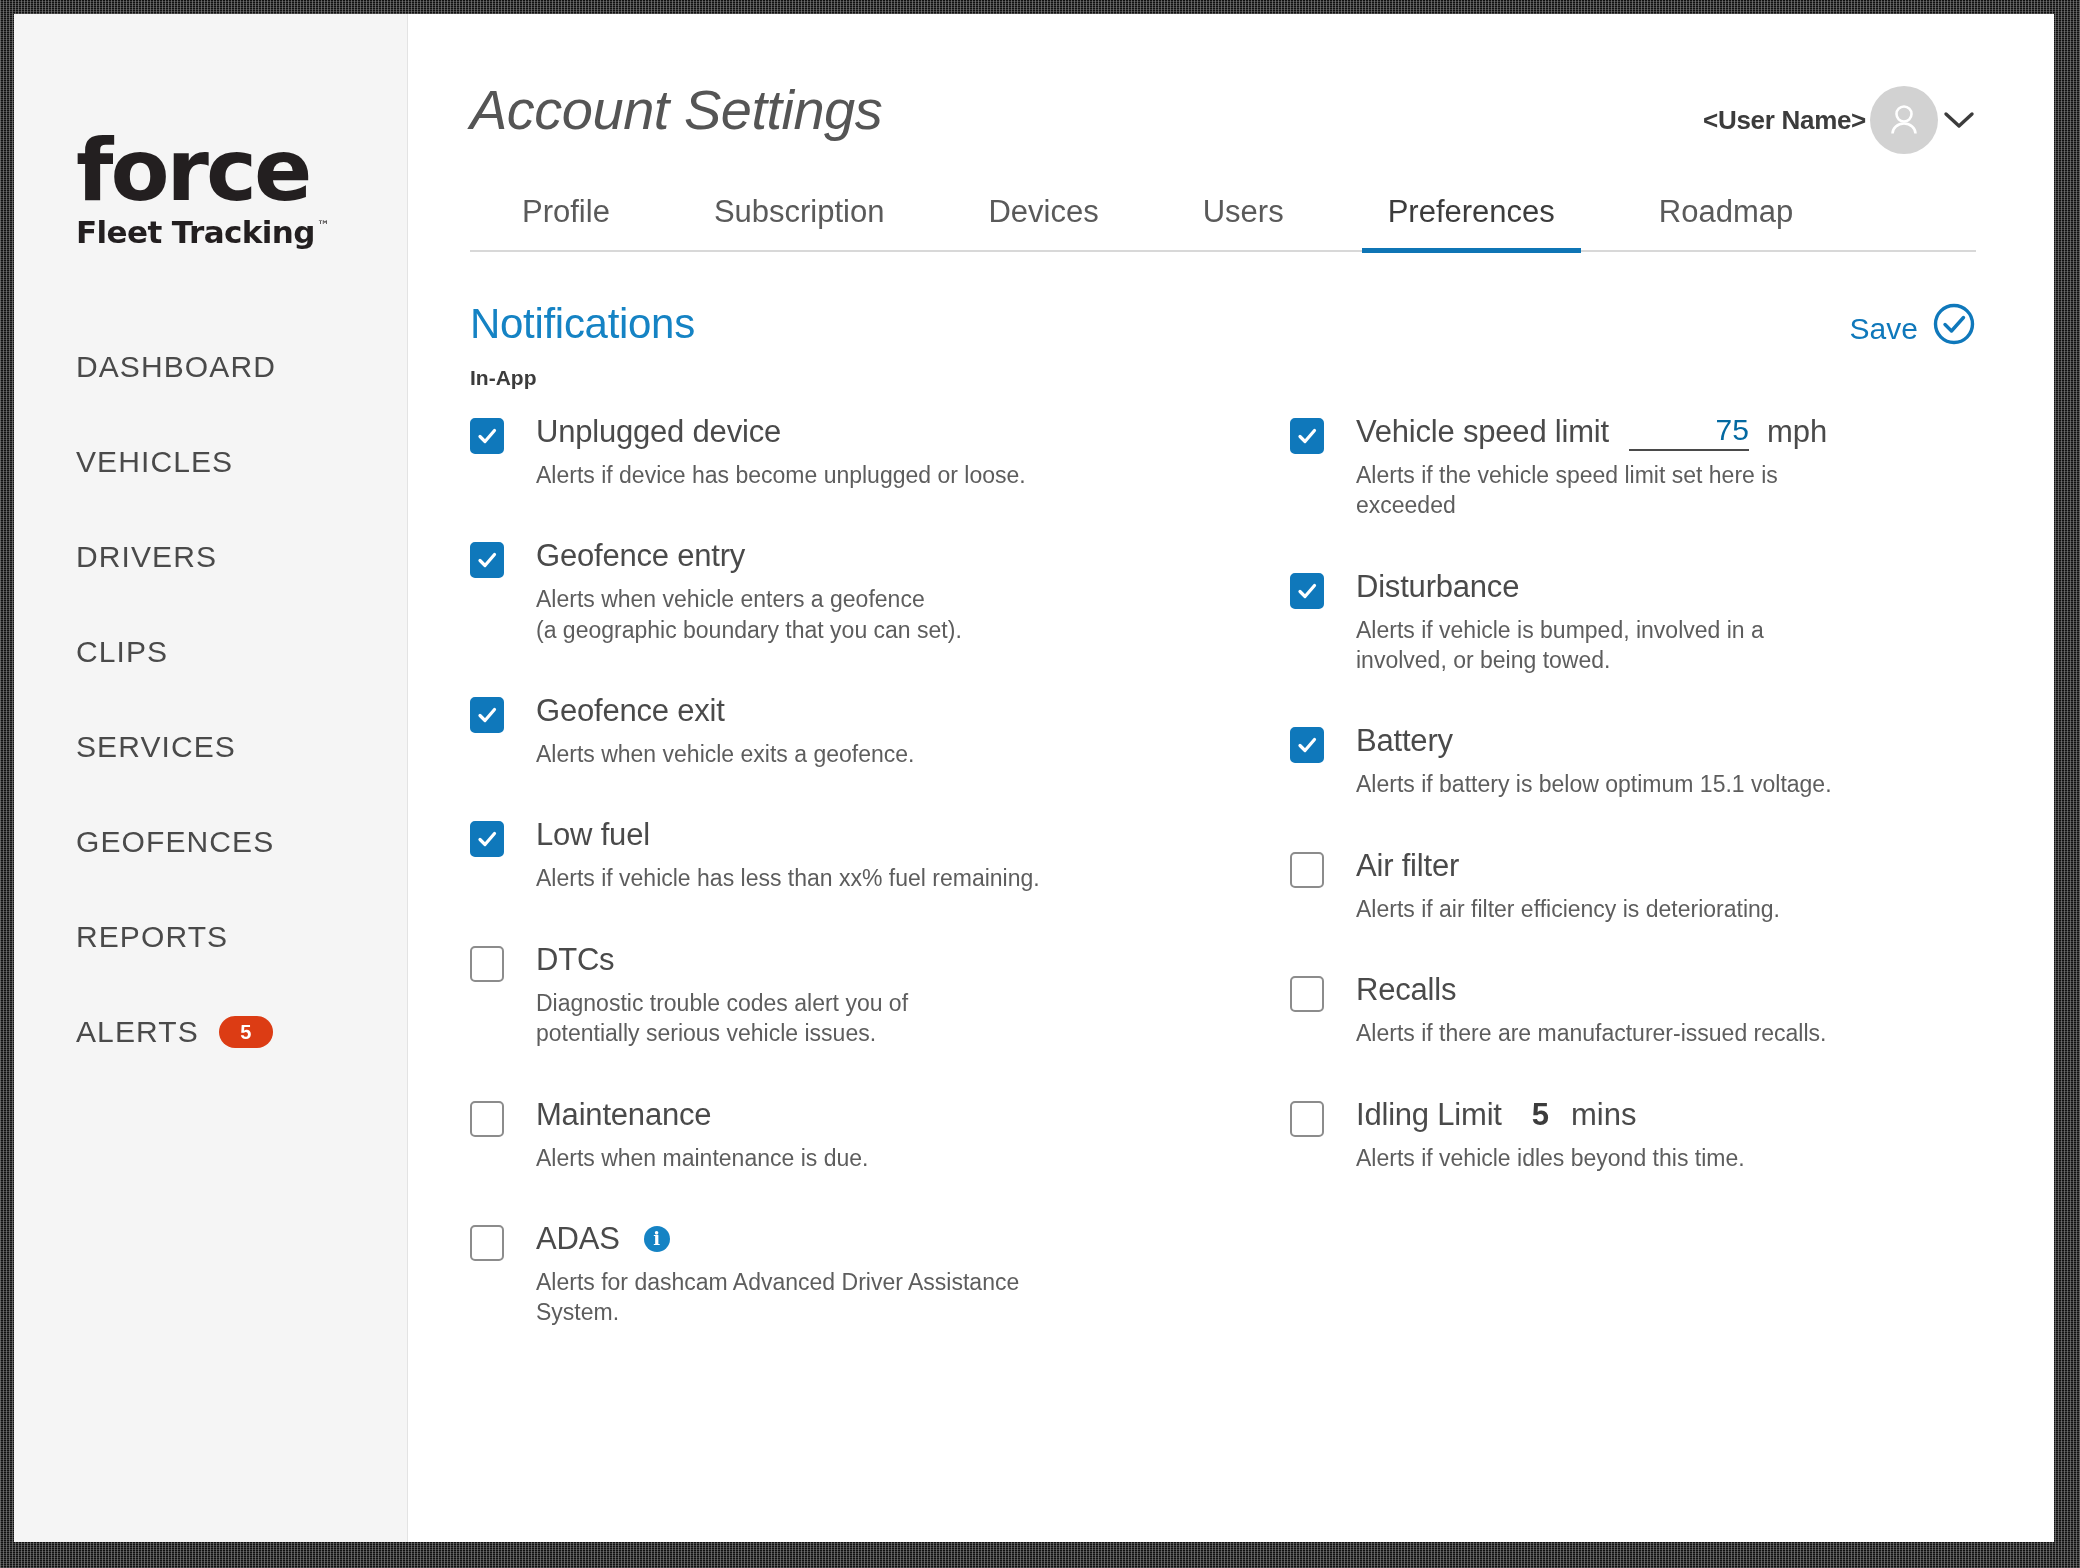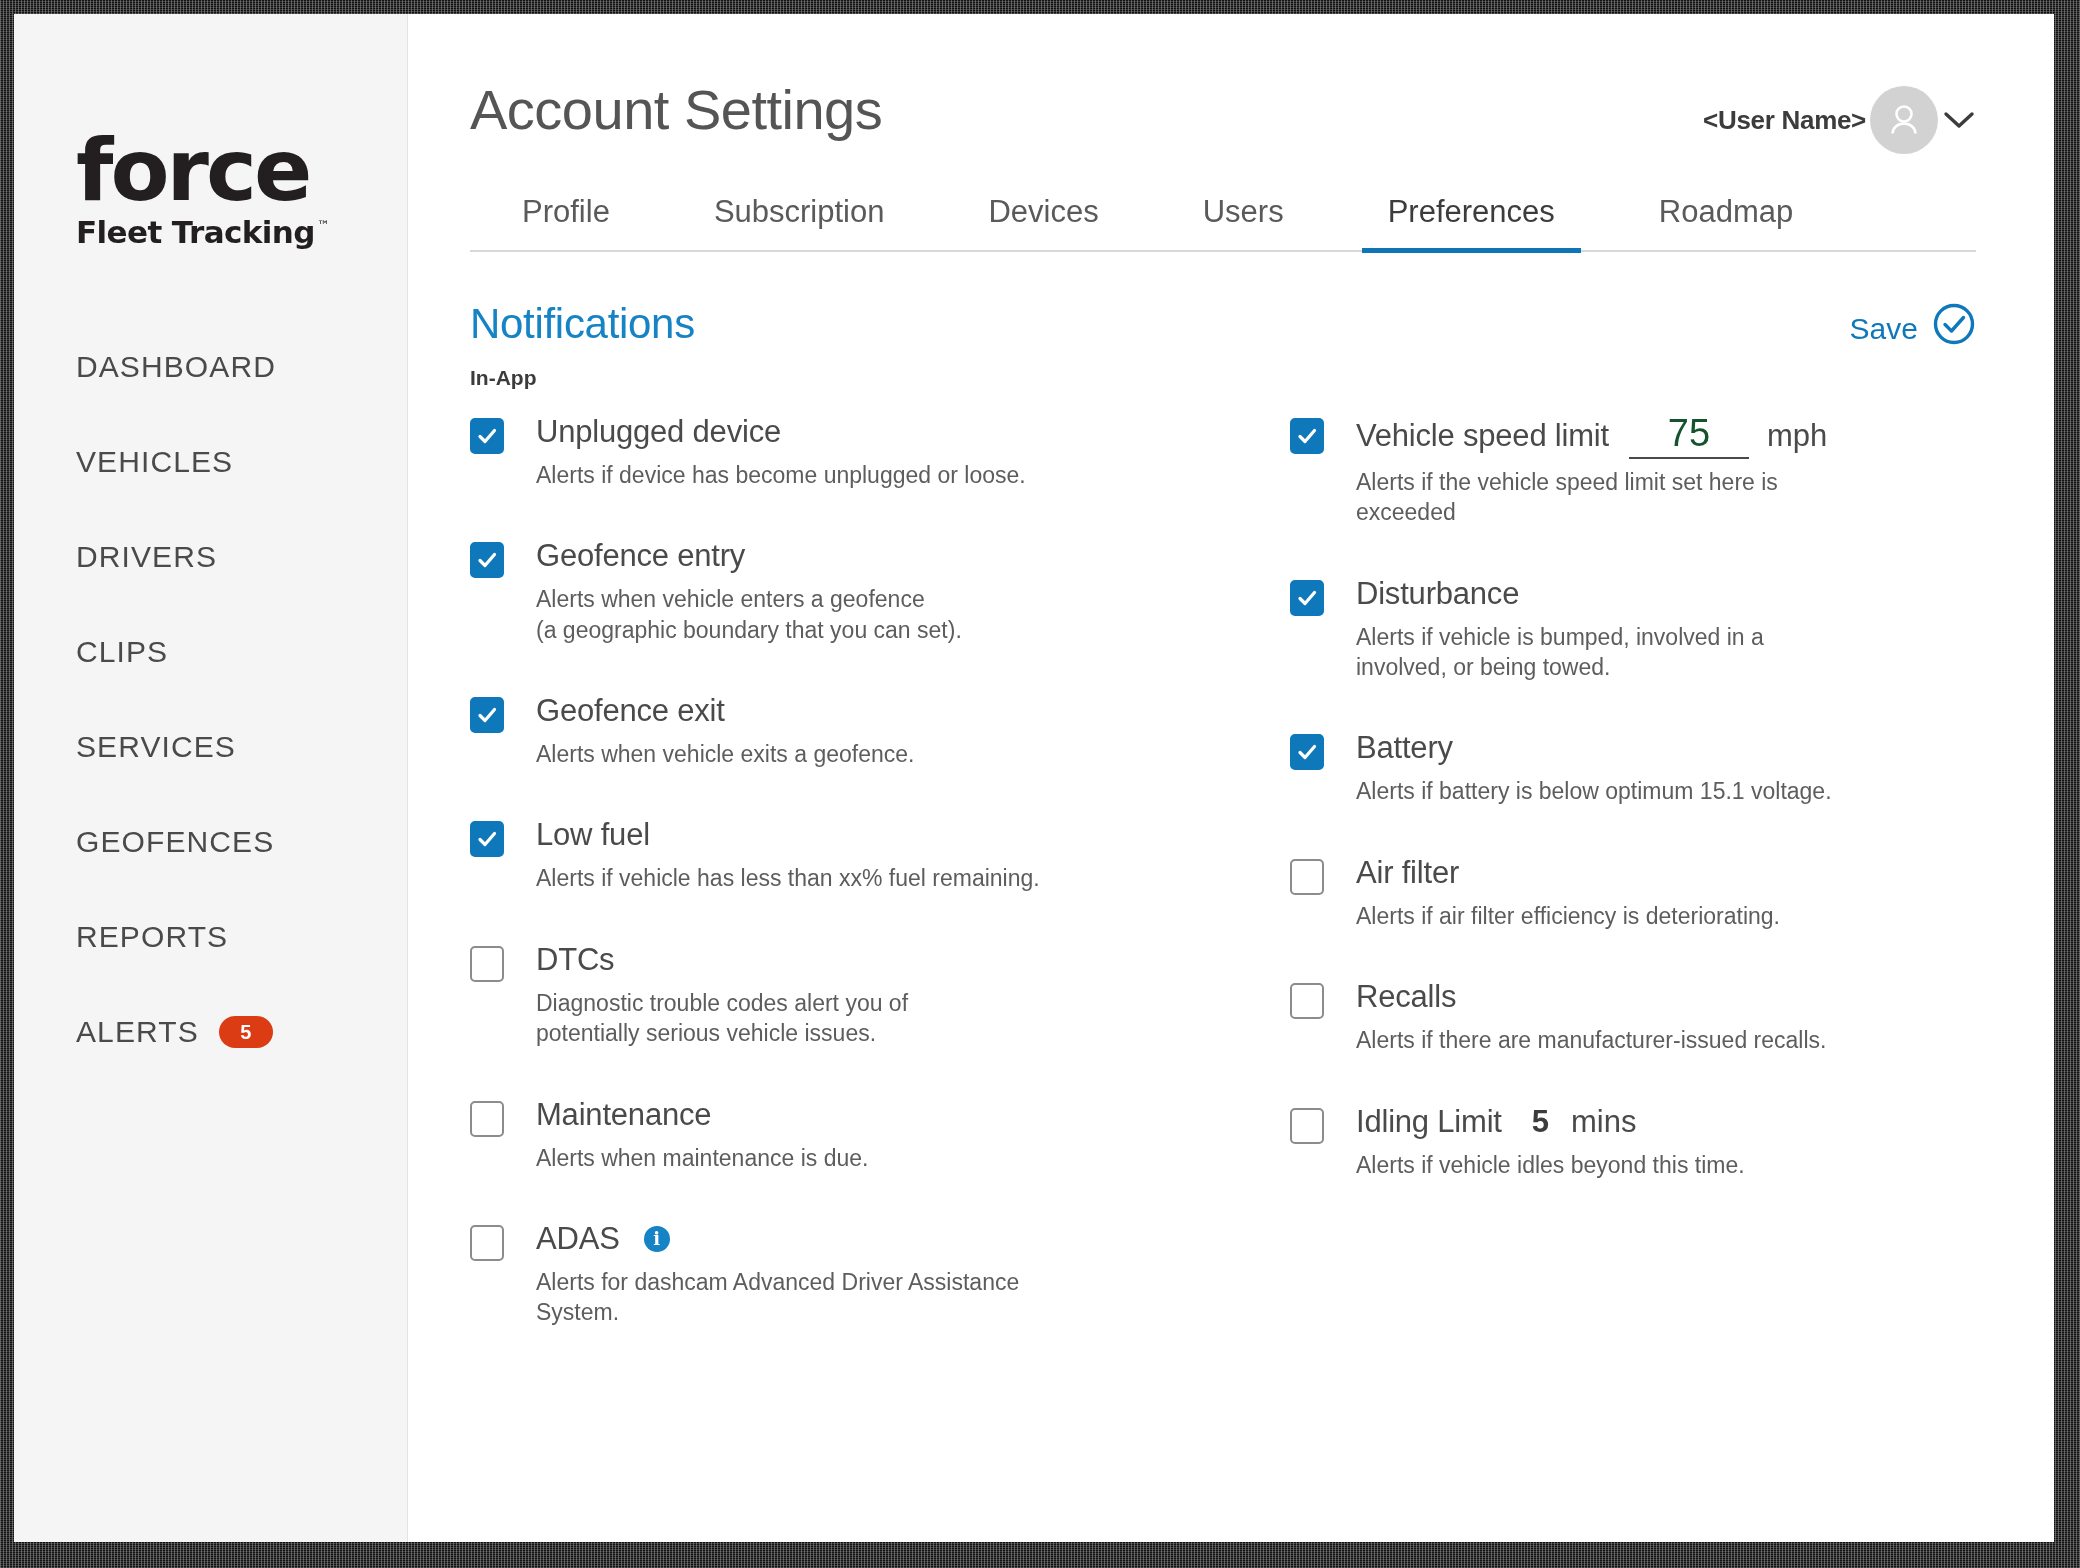--- a/index.html
+++ b/index.html
@@ -139,20 +139,21 @@
     justify-content: space-between;
     padding: 62px 78px 0 62px;
   }
   #page-title {
     font-size: 56px;
     color: #555555;
     font-weight: 400;
     letter-spacing: -0.5px;
     line-height: 1;
     margin-top: 6px;
+    font-style: italic;
   }
   #user-block {
     display: flex;
     align-items: center;
     gap: 4px;
     margin-top: 10px;
   }
   #user-name {
     font-size: 26px;
     font-weight: 700;
@@ -311,23 +312,23 @@
     justify-content: center;
     cursor: pointer;
     line-height: 1;
   }
   .inline-input {
     width: 120px;
     margin: 0 18px 0 20px;
     border: none;
     border-bottom: 2px solid #4a4a4a;
     font-family: "Liberation Sans", sans-serif;
-    font-size: 38px;
-    color: #14532d;
-    text-align: center;
+    font-size: 30px;
+    color: #0369a1;
+    text-align: right;
     background: transparent;
     outline: none;
     padding: 0 0 2px 0;
   }
   .unit {
     font-size: 31px;
     color: #4a4a4a;
   }
   .strong-val {
     font-size: 31px;

